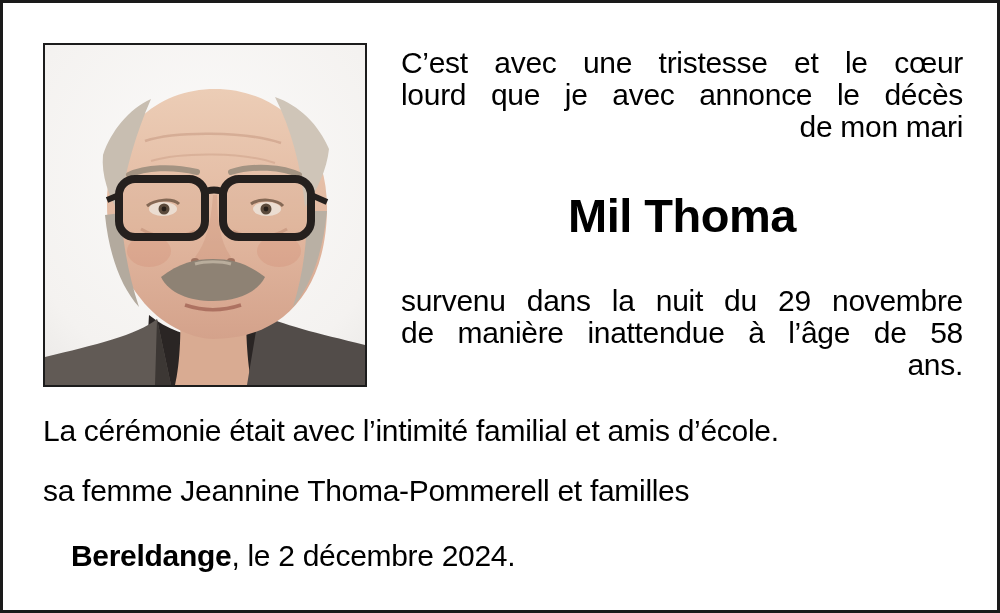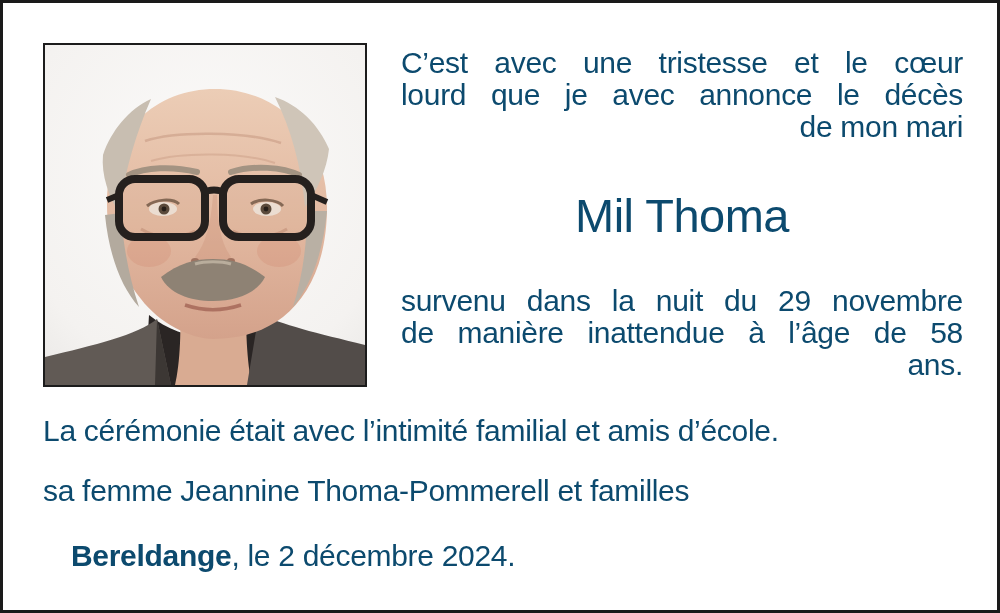--- a/index.html
+++ b/index.html
@@ -8,21 +8,21 @@
     background: #ffffff;
   }
   .page {
     position: relative;
     width: 1000px;
     height: 613px;
     box-sizing: border-box;
     background: #ffffff;
     border: 3px solid #1a1a1a;
     font-family: "Liberation Sans", "DejaVu Sans", sans-serif;
-    color: #0c4a6e;
+    color: #000000;
     overflow: hidden;
   }
   .photo-frame {
     position: absolute;
     left: 40px;
     top: 40px;
     width: 320px;
     height: 340px;
     border: 2px solid #1c1c1c;
     box-sizing: content-box;
@@ -47,21 +47,21 @@
   .lline { text-align: right; }
   .intro { top: 44px; }
   .name-block {
     position: absolute;
     left: 398px;
     top: 189px;
     width: 562px;
     text-align: center;
     font-size: 47px;
     line-height: 1;
-    font-weight: normal;
+    font-weight: bold;
     letter-spacing: -0.5px;
   }
   .death { top: 282px; }
   .bottom-line {
     position: absolute;
     left: 40px;
     font-size: 30px;
     line-height: 32px;
     letter-spacing: -0.3px;
     white-space: nowrap;

